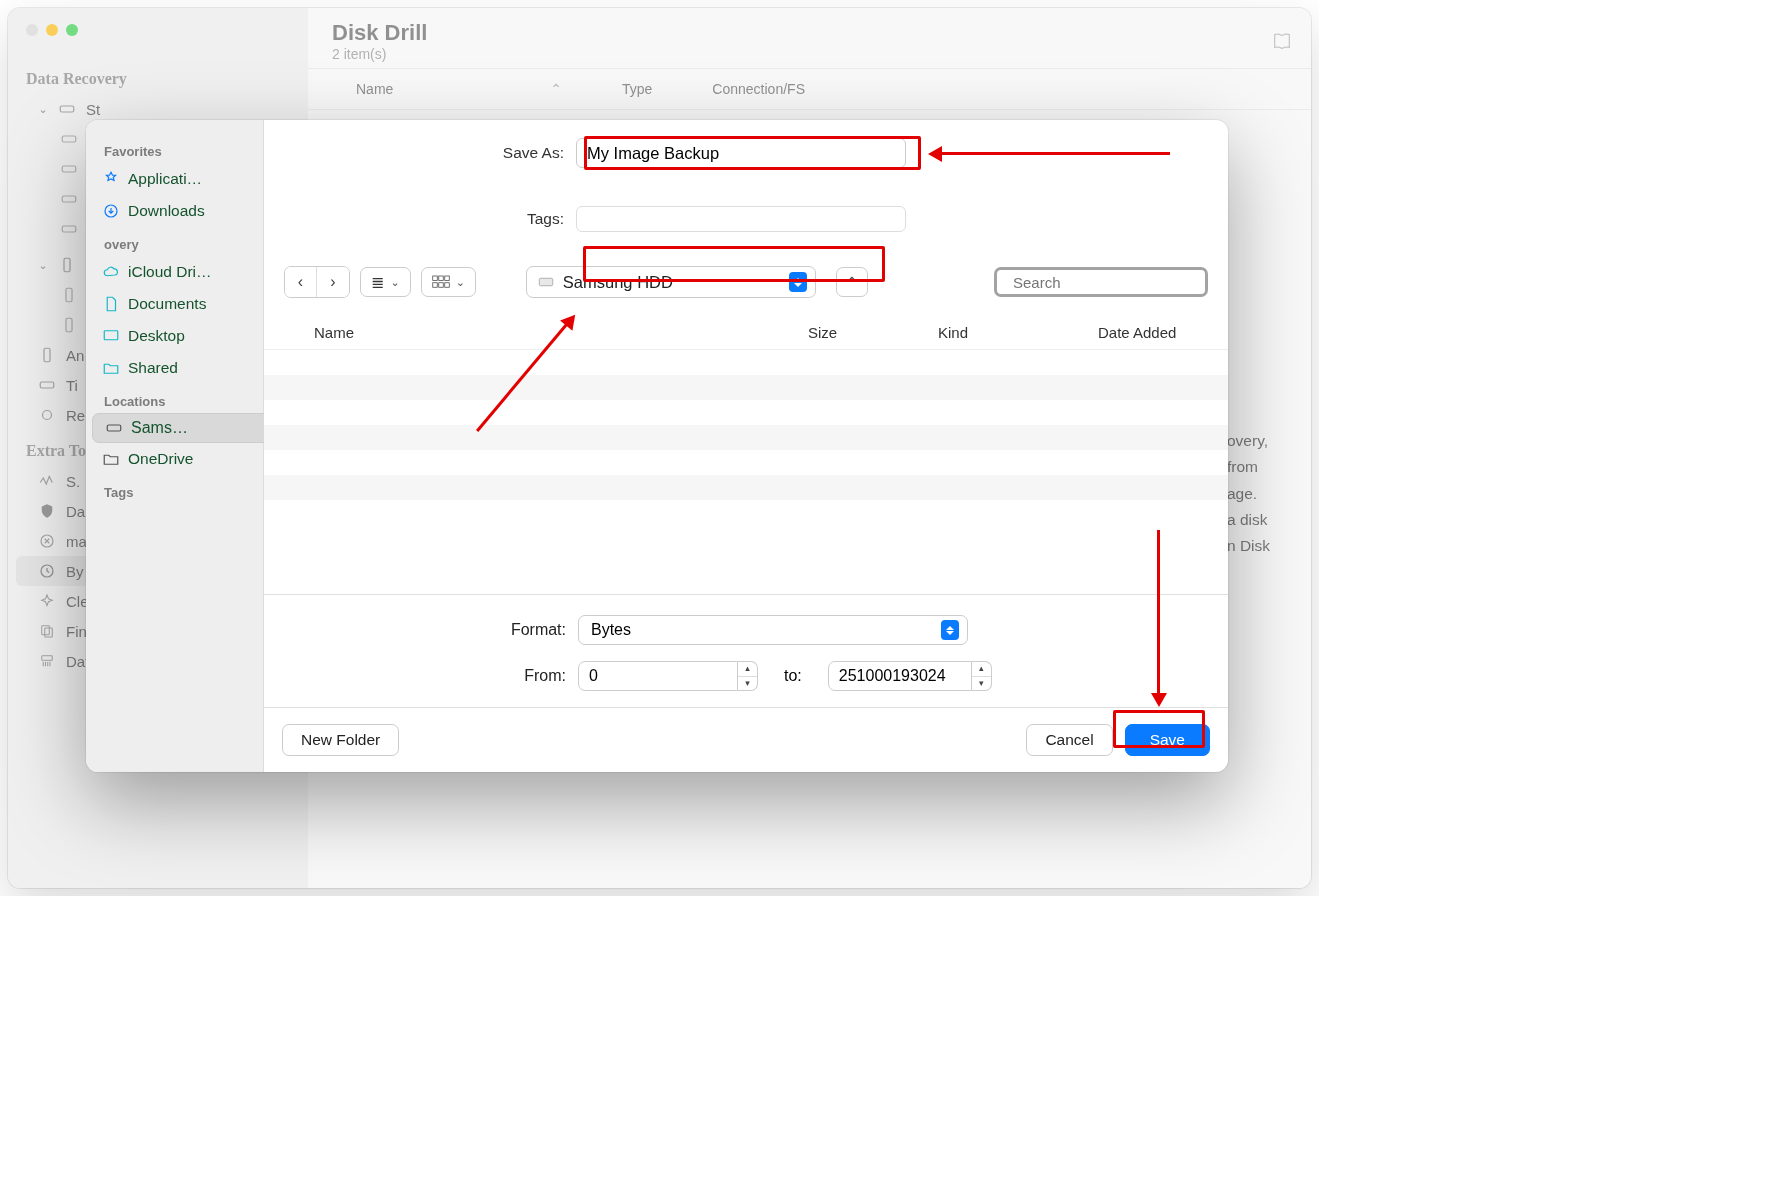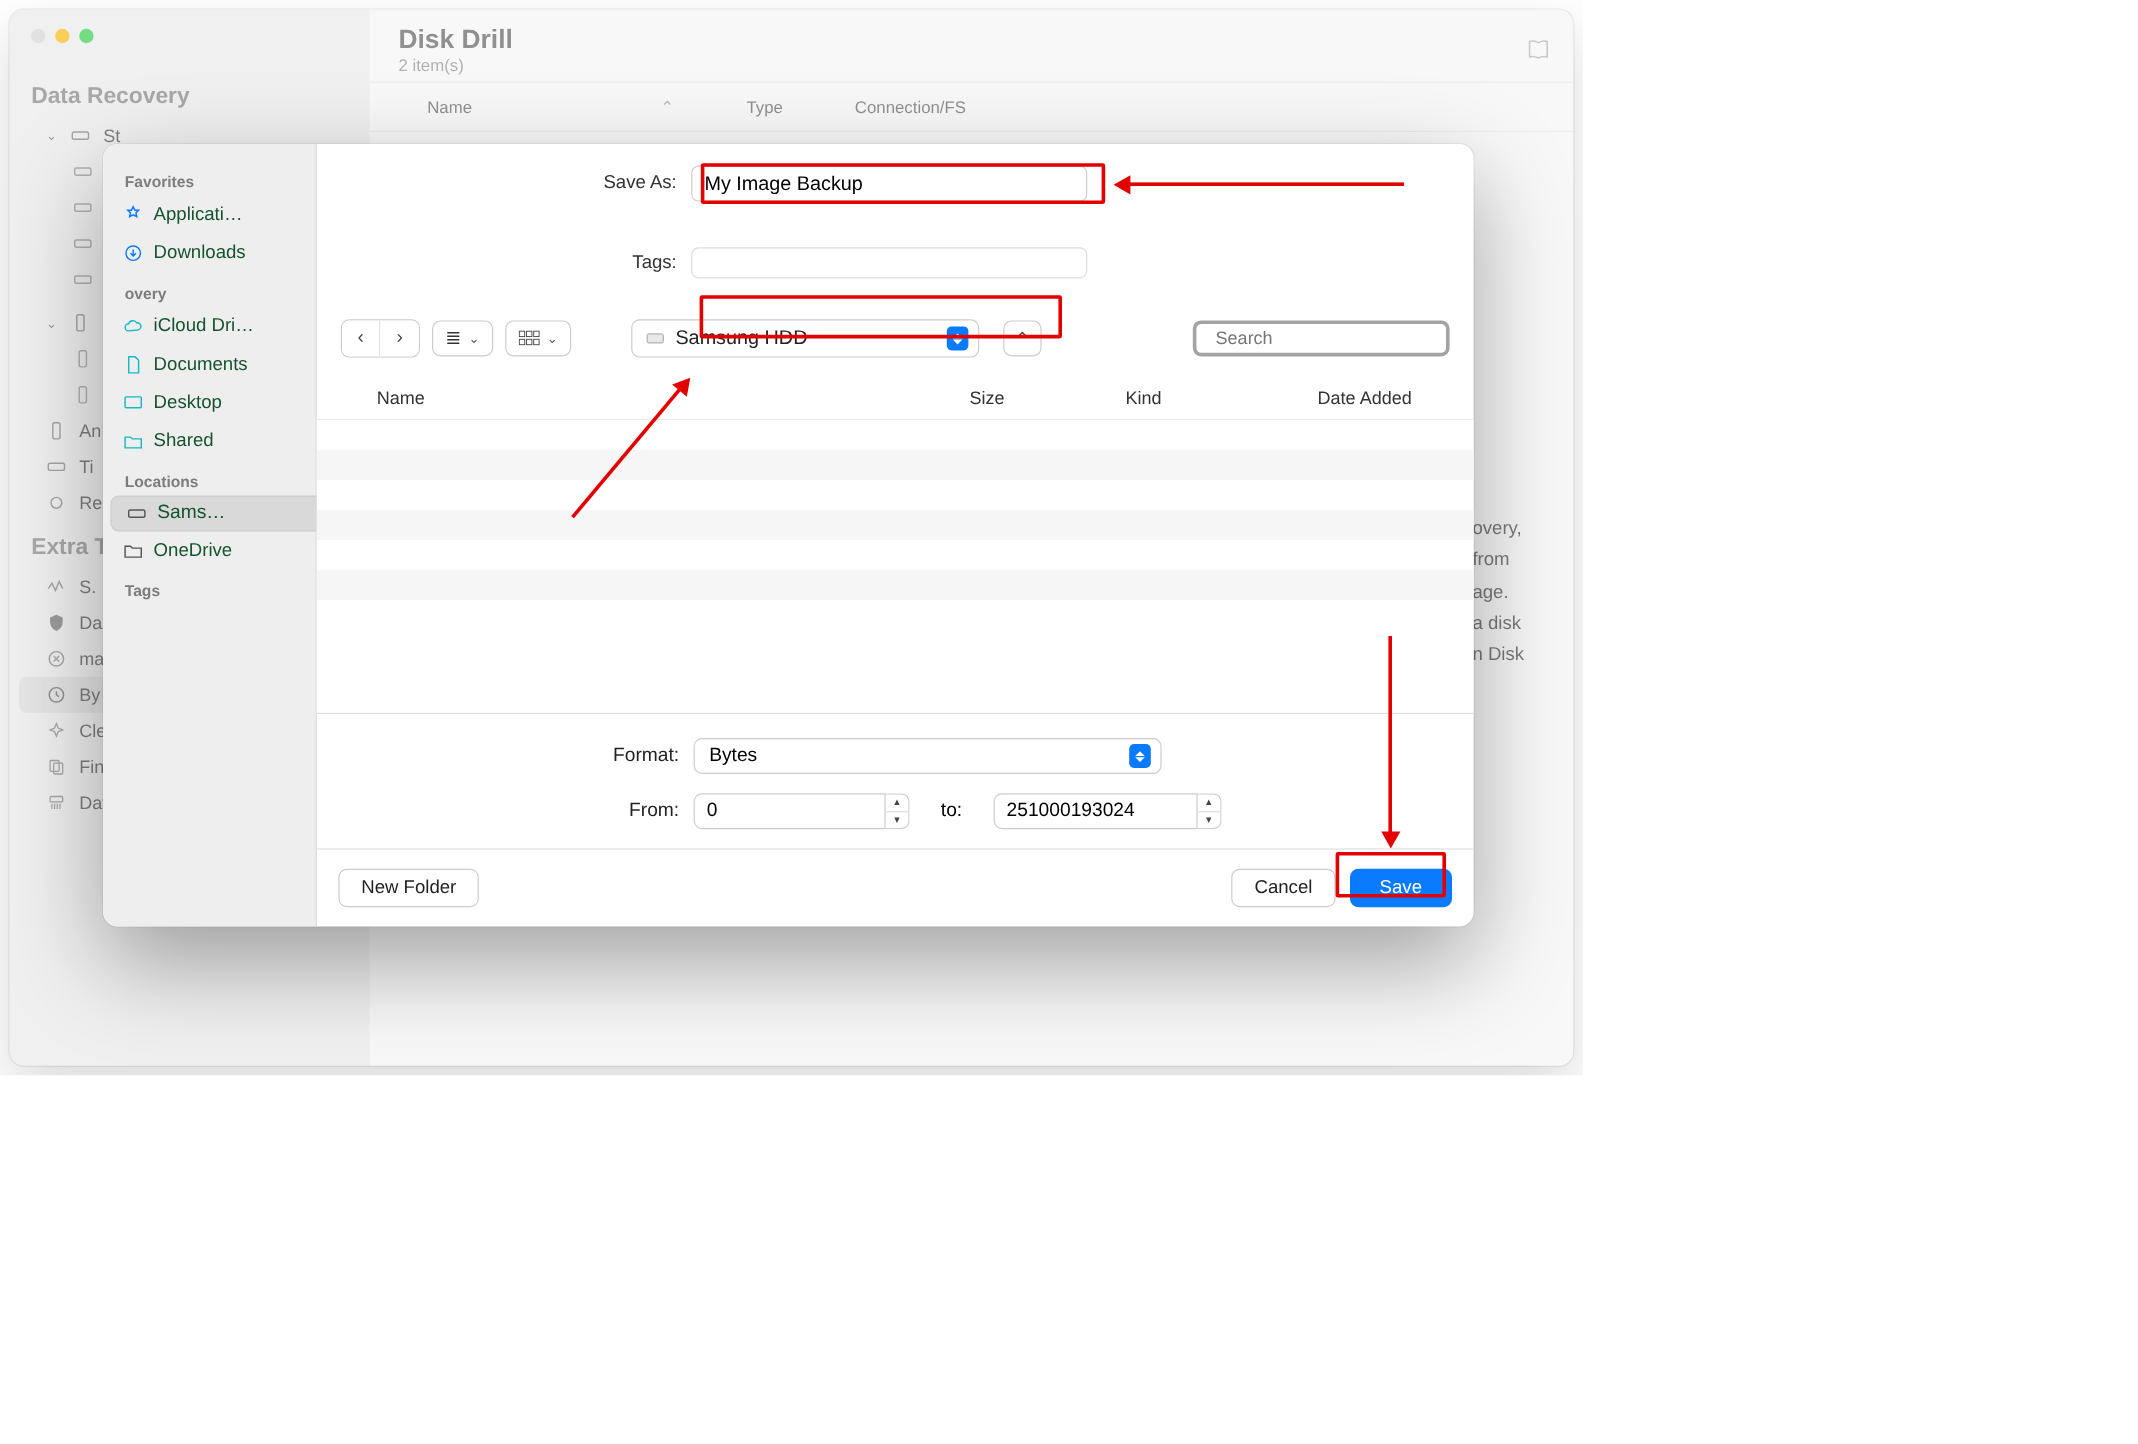--- a/index.html
+++ b/index.html
@@ -17,21 +17,21 @@
 .traffic span { width:12px; height:12px; border-radius:50%; display:block; }
 .traffic .r { background:#d1d1d1; }
 .traffic .y { background:#f7b500; }
 .traffic .g { background:#28c840; }
 
 .bg-sidebar {
   position:absolute; left:0; top:0; bottom:0; width:300px;
   background:#e8e8e8; border-top-left-radius:12px; border-bottom-left-radius:12px;
   padding-top:50px; font-size:15px; color:#333;
 }
-.bg-sb-title { padding:12px 18px 6px; color:#7a7a7a; font-size:19px; font-weight:600; }
+.bg-sb-title { padding:12px 18px 6px; color:#7a7a7a; font-size:16px; font-weight:600;font-family:Liberation Serif, serif; }
 .bg-sb-item { display:flex; align-items:center; gap:10px; padding:6px 18px 6px 30px; color:#3a3a3a; }
 .bg-sb-item.indent { padding-left:52px; }
 .bg-sb-item.active { background:#d7d7d7; border-radius:6px; margin:0 8px; padding-left:22px; }
 .bg-sb-item .chev { width:10px; text-align:center; color:#666; font-size:11px; }
 .bg-sb-item svg { width:18px; height:18px; flex:none; }
 
 .bg-main {
   position:absolute; left:300px; right:0; top:0; bottom:0;
   background:#f5f5f5; border-top-right-radius:12px; border-bottom-right-radius:12px;
 }
@@ -431,21 +431,21 @@
         <div class="flbl">From:</div>
         <div class="numwrap">
           <input class="numin" value="0" style="">
           <div class="step">
               <span>▴</span>
               <span>▾</span>
             </div>
         </div>
         <div class="tolbl">to:</div>
         <div class="numwrap">
-          <input class="numin" style="width: 170px;" value="251000193024">
+          <input class="numin" style="width: 144px;" value="251000193024">
           <div class="step">
               <span>▴</span>
               <span>▾</span>
             </div>
         </div>
       </div>
     </div>
 
     <div class="dlg-foot">
       <button class="btn">New Folder</button>

